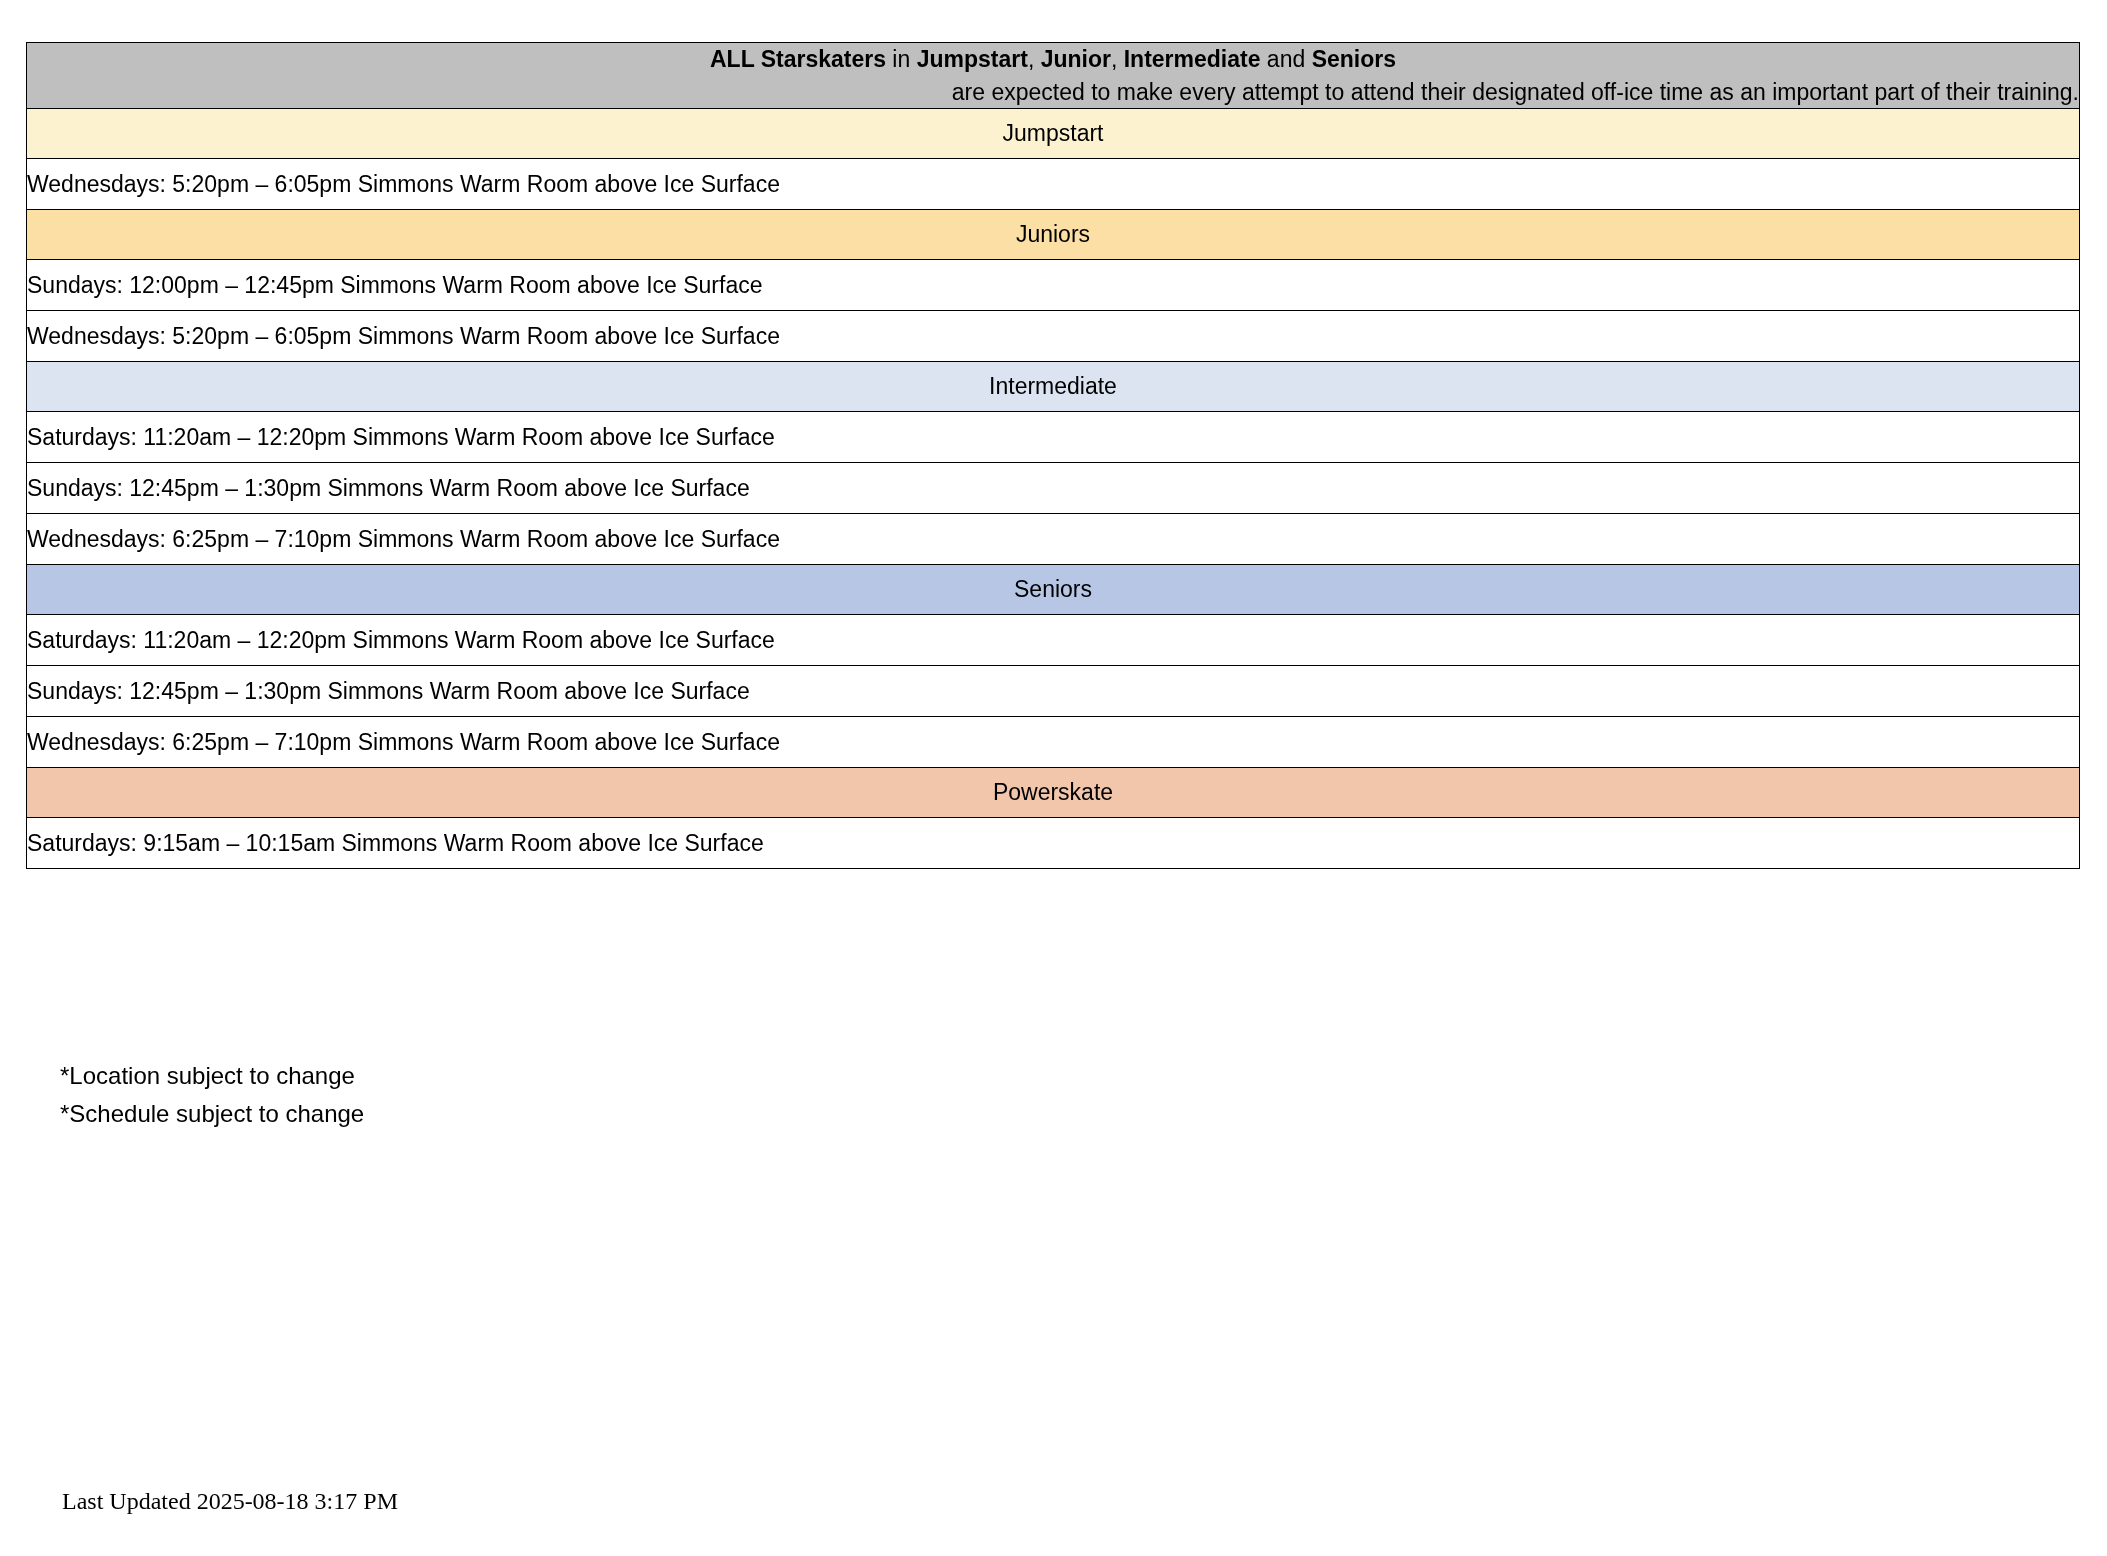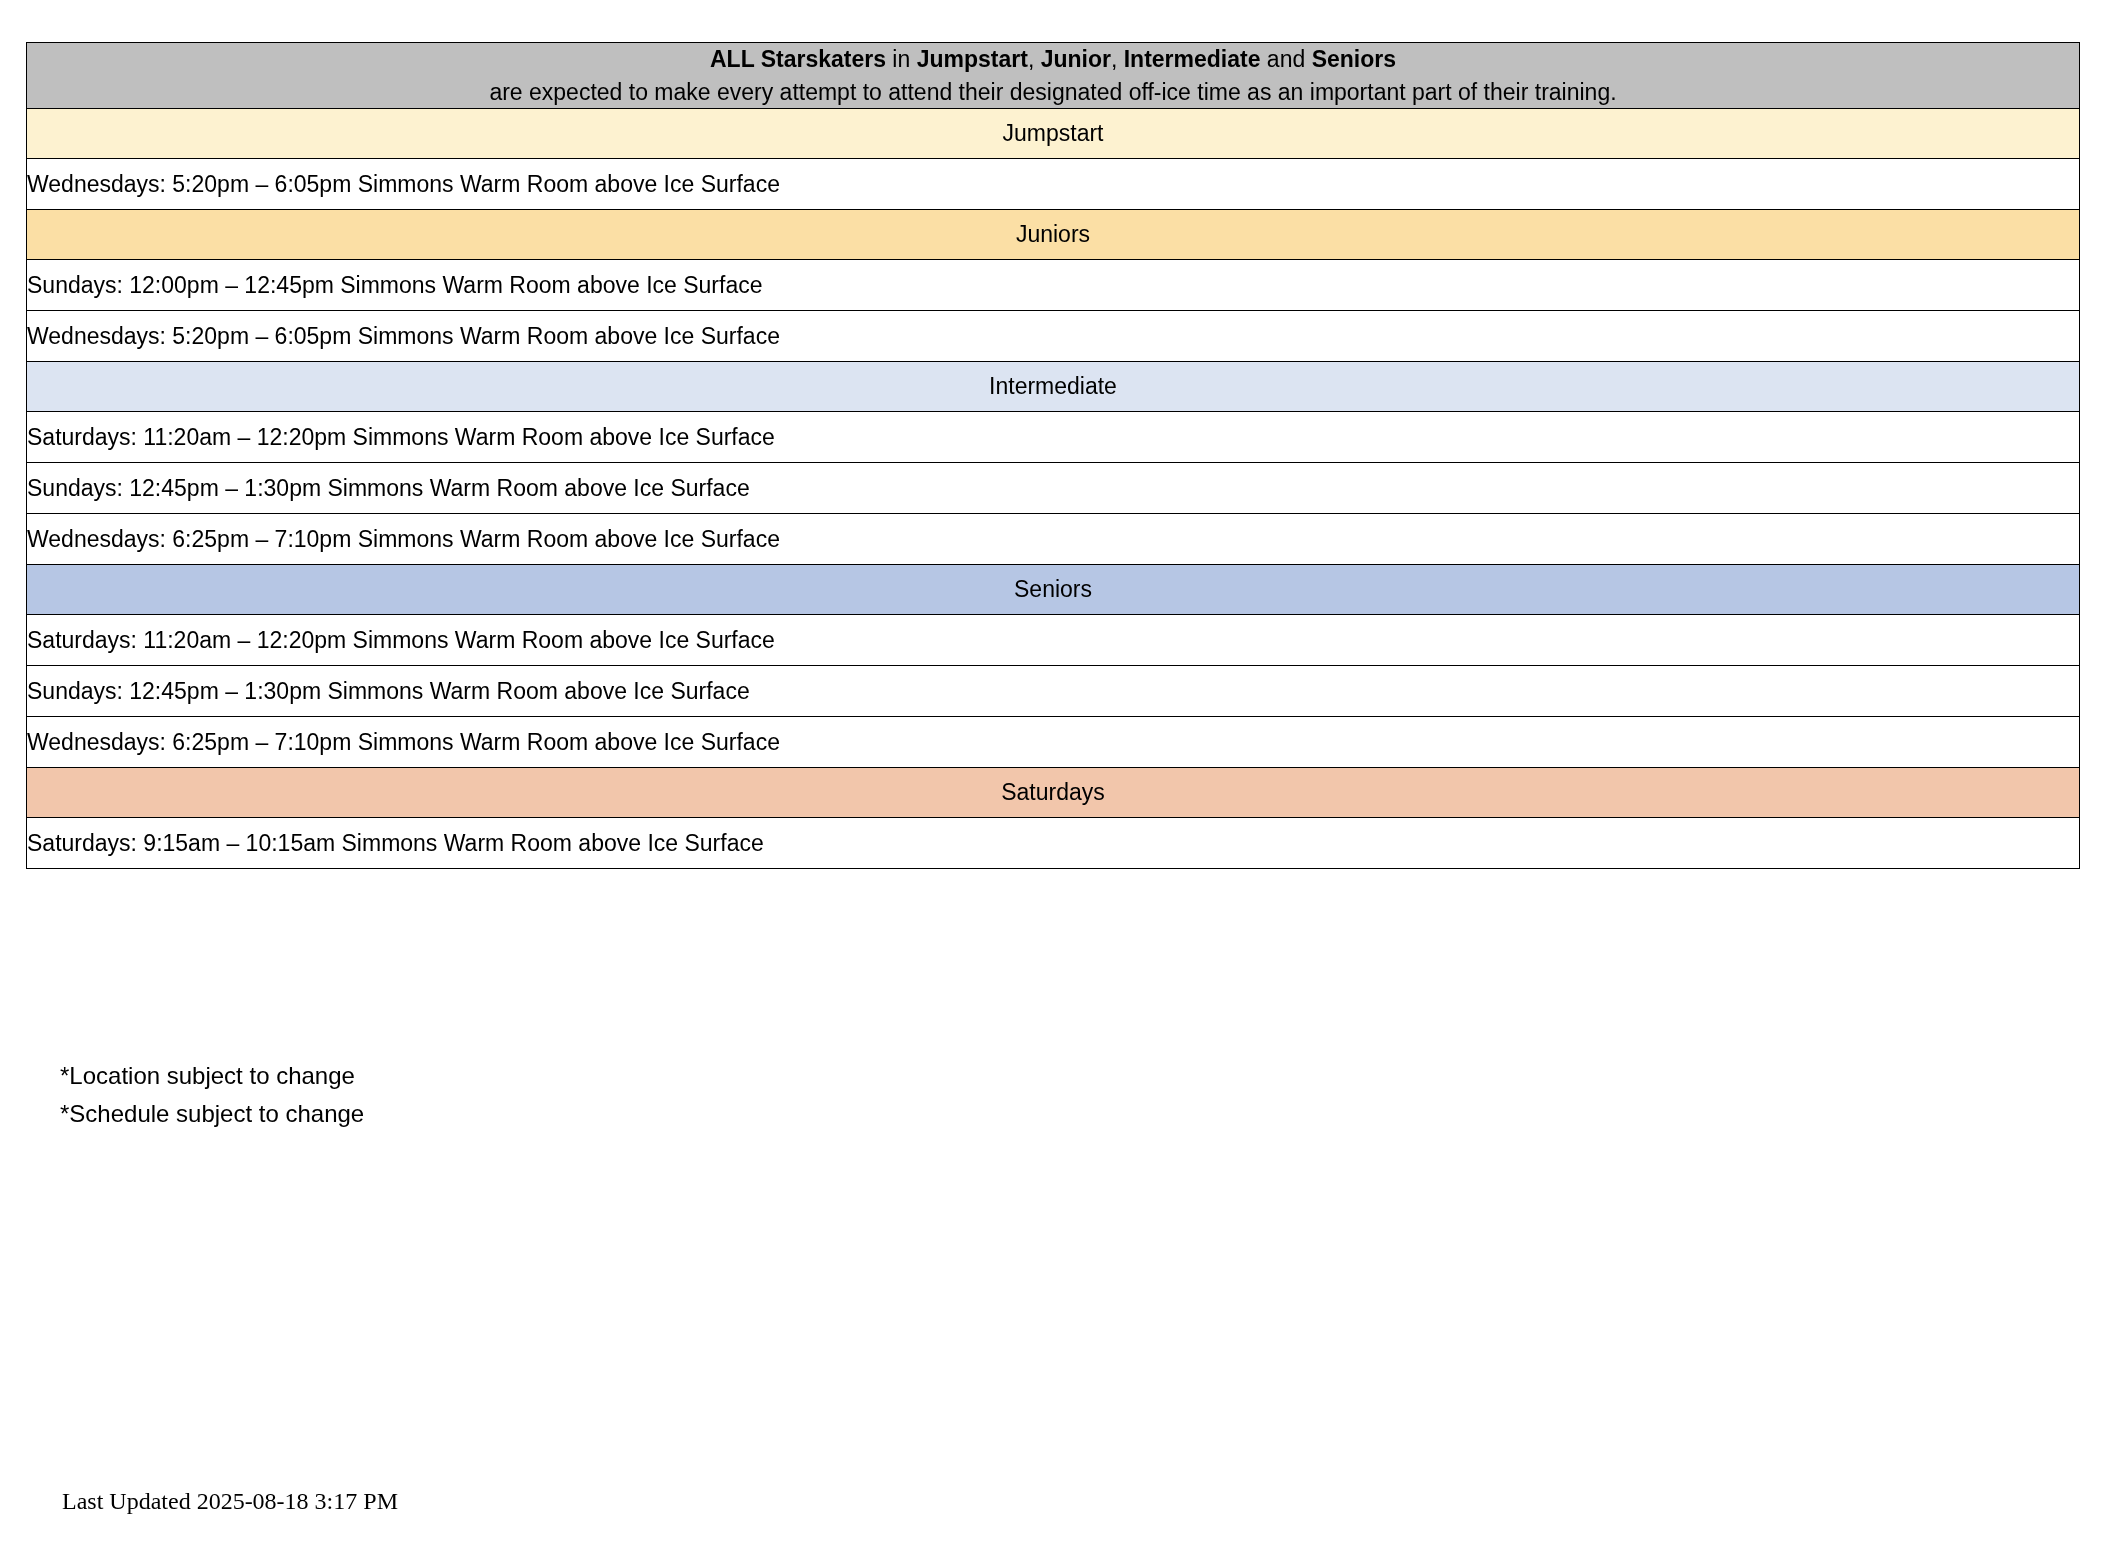--- a/index.html
+++ b/index.html
@@ -46,20 +46,21 @@
     line-height: 1.42;
   }
   .hdr-cell .line1 {
     font-weight: 400;
   }
   .hdr-cell .line1 b {
     font-weight: 700;
   }
   .hdr-cell .line2 {
     font-weight: 400;
+    text-align: right;
   }
   .group-cell {
     text-align: center;
     font-size: 23px;
     height: 49px;
     padding: 0;
   }
   .group-jumpstart { background: #fdf2d0; }
   .group-juniors { background: #fbdfa5; }
   .group-intermediate { background: #dce4f2; }
@@ -145,21 +146,21 @@
           <td class="entry-cell">Saturdays: 11:20am – 12:20pm  Simmons Warm Room above Ice Surface</td>
         </tr>
         <tr>
           <td class="entry-cell">Sundays: 12:45pm – 1:30pm  Simmons Warm Room above Ice Surface</td>
         </tr>
         <tr>
           <td class="entry-cell">Wednesdays: 6:25pm – 7:10pm  Simmons Warm Room above Ice Surface</td>
         </tr>
 
         <tr>
-          <td class="group-cell group-powerskate">Saturdays</td>
+          <td class="group-cell group-powerskate">Powerskate</td>
         </tr>
         <tr>
           <td class="entry-cell">Saturdays: 9:15am – 10:15am  Simmons Warm Room above Ice Surface</td>
         </tr>
       </tbody>
     </table>
   </div>
 
   <div class="notes">
     <div class="note-line">*Location subject to change</div>

